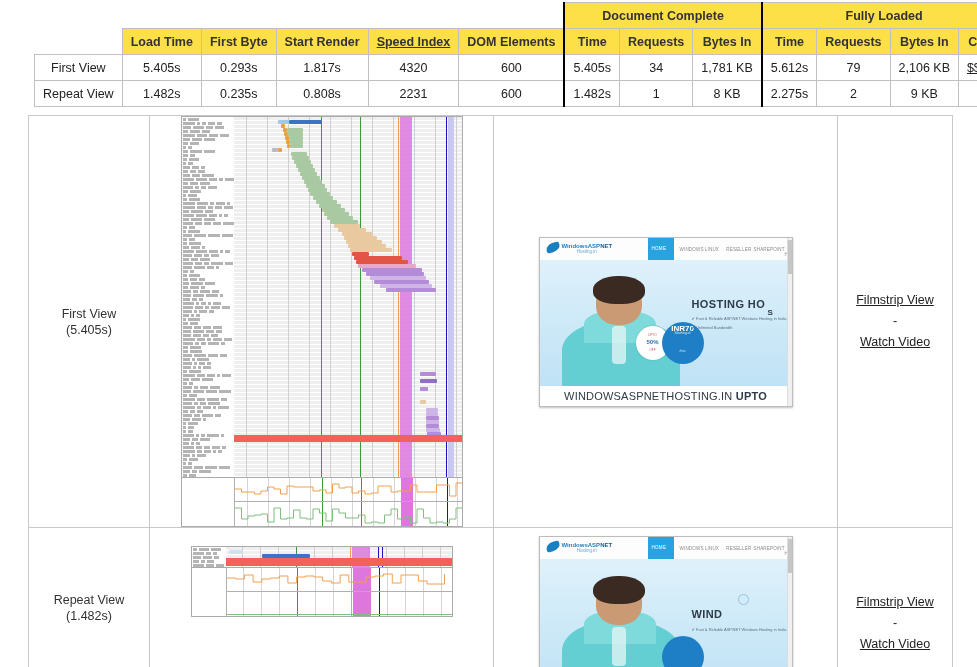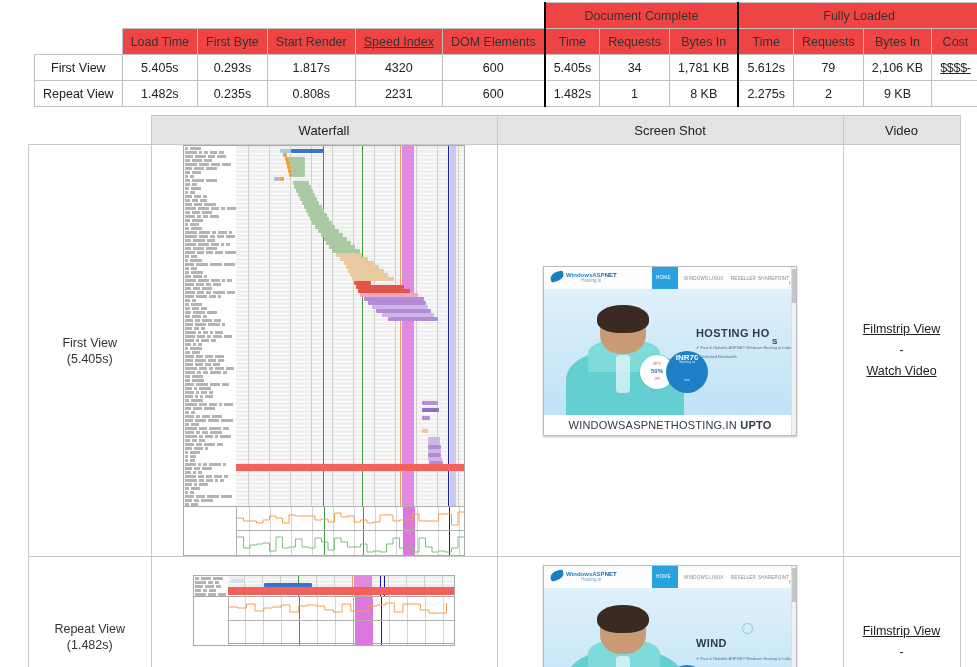--- a/index.html
+++ b/index.html
@@ -10,21 +10,21 @@
   .page{position:relative;width:977px;height:667px;}
 
   
   .summary-wrap{position:absolute;left:34px;top:2px;}
   table.summary{border-collapse:collapse;}
   table.summary td,table.summary th{
     border:1px solid #c0c0c0;padding:3px 8px;text-align:center;
     font-weight:normal;font-size:12.5px;color:#222;white-space:nowrap;
     height:19px;
   }
-  table.summary th{background:#ef4444;font-weight:normal;color:#333;}
+  table.summary th{background:#fde047;font-weight:bold;color:#333;}
   .spacer-cell{border:none !important;background:transparent !important;}
   .row-label{background:#fff;text-align:center;padding:3px 14px;}
   .grp-left{border-left:2px solid #000 !important;}
   .cost-link{text-decoration:underline;color:#222;cursor:pointer;letter-spacing:-0.3px;}
   .sp-idx{text-decoration:underline;cursor:pointer;}
 
   
   .details{position:absolute;left:28px;top:115px;border-collapse:collapse;}
   .details th{
     background:#e3e3e3;border:1px solid #c8c8c8;font-weight:normal;
@@ -147,26 +147,20 @@
         <td>2</td>
         <td>9 KB</td>
         <td></td>
       </tr>
     </tbody>
       </table>
   </div>
 
   <table class="details">
     <tbody>
-        <tr>
-      <th class="blank-head col-label"></th>
-      <th class="col-water">Waterfall</th>
-      <th class="col-shot">Screen Shot</th>
-      <th class="col-video">Video</th>
-    </tr>
 
     <tr>
       <td class="col-label">
         <div class="view-label">First View</div>
         <div class="view-label">(5.405s)</div>
       </td>
 
       <td class="col-water">
         <div class="wf" id="wf1" style="width:280px;height:360px;">
           <div class="wf-labels" id="wf1labels">

